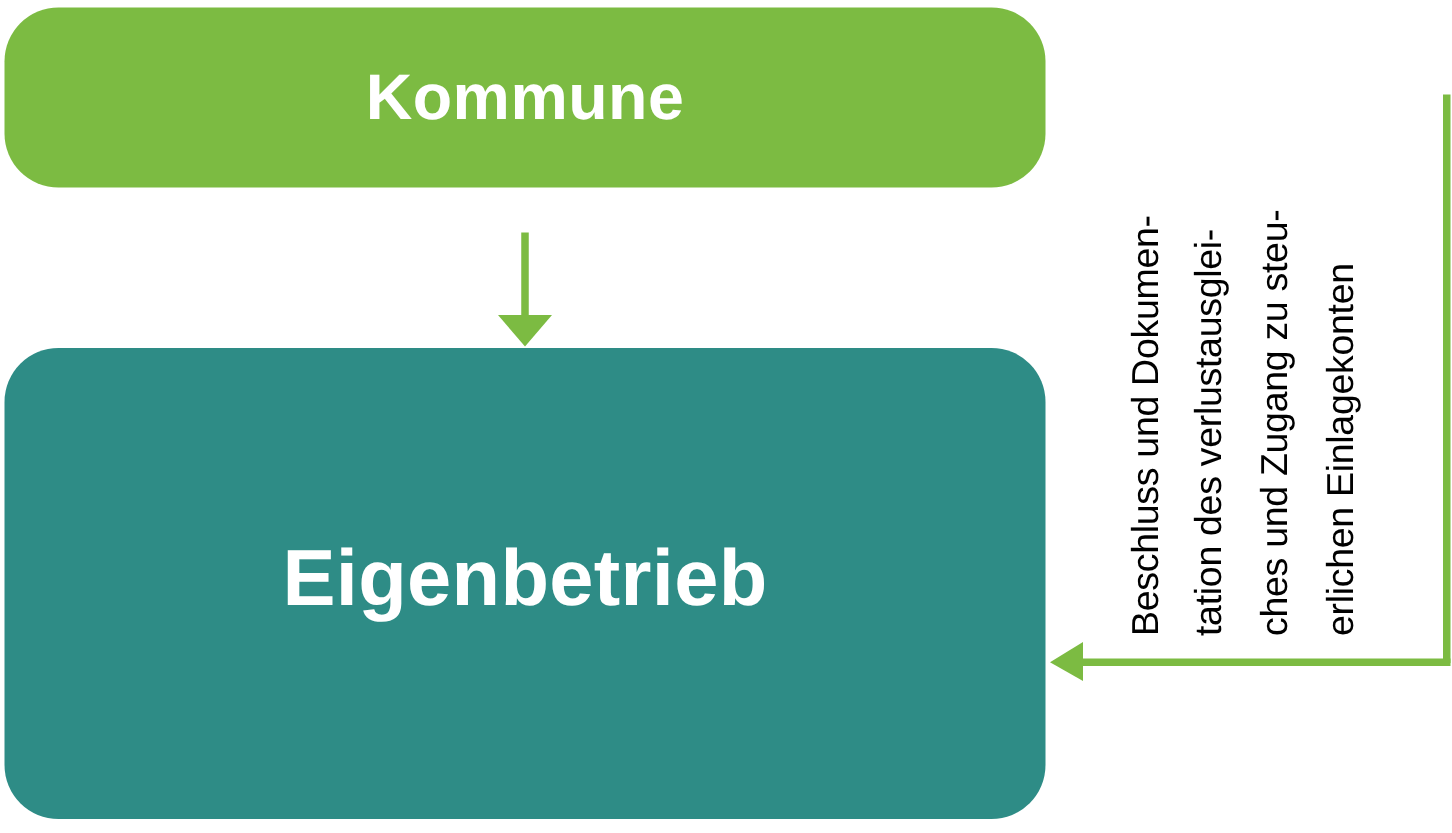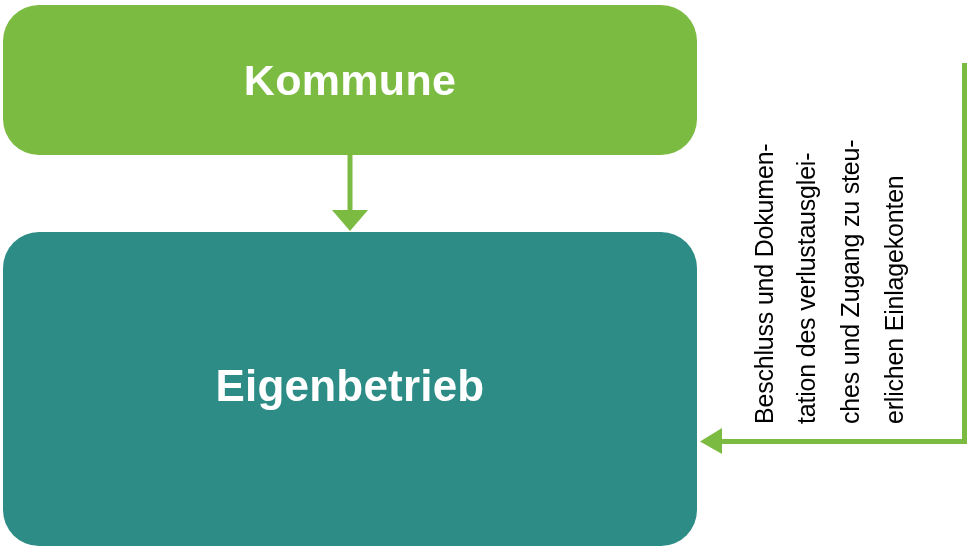--- a/index.html
+++ b/index.html
@@ -28,35 +28,35 @@
     color: #ffffff;
     font-weight: bold;
     line-height: 1.18;
     box-sizing: border-box;
   }
 
   #node-kommune {
     left: 3px;
     top: 5px;
     width: 694px;
-    height: 150px;
+    height: 120px;
     background: #7CBB42;
     border-radius: 36px;
     font-size: 43px;
     letter-spacing: 0.3px;
   }
 
   #node-eigenbetrieb {
     left: 3px;
     top: 232px;
     width: 694px;
     height: 314px;
     background: #2E8C86;
     border-radius: 36px;
-    font-size: 44px;
+    font-size: 53px;
     letter-spacing: 0.2px;
     padding-bottom: 6px;
   }
 
   
   #connectors {
     position: absolute;
     left: 0;
     top: 0;
     width: 968px;

